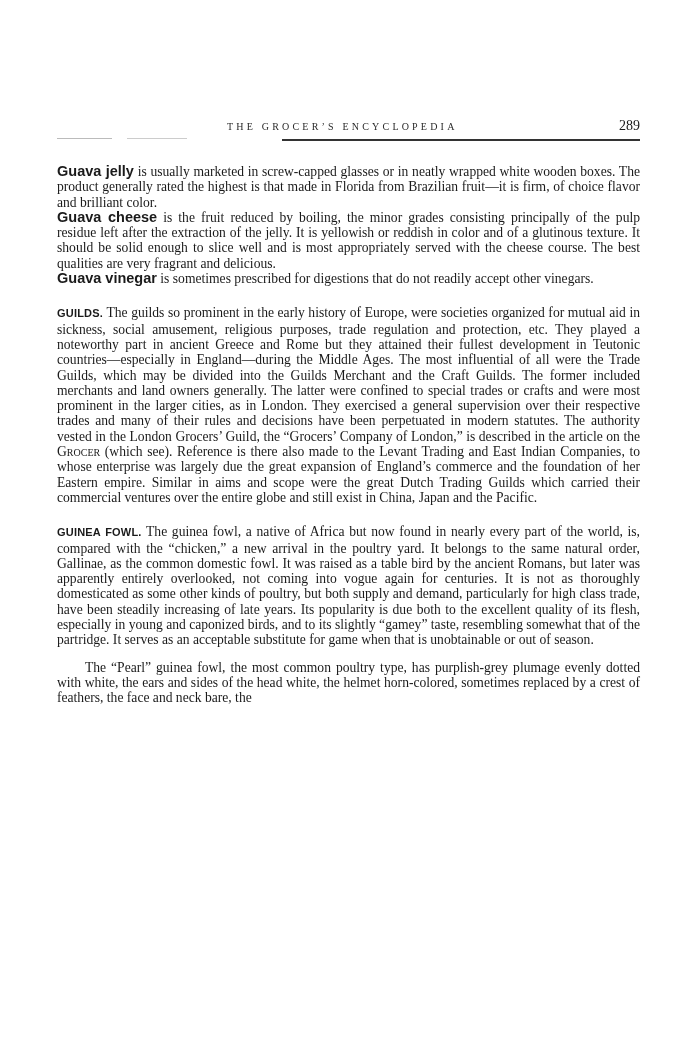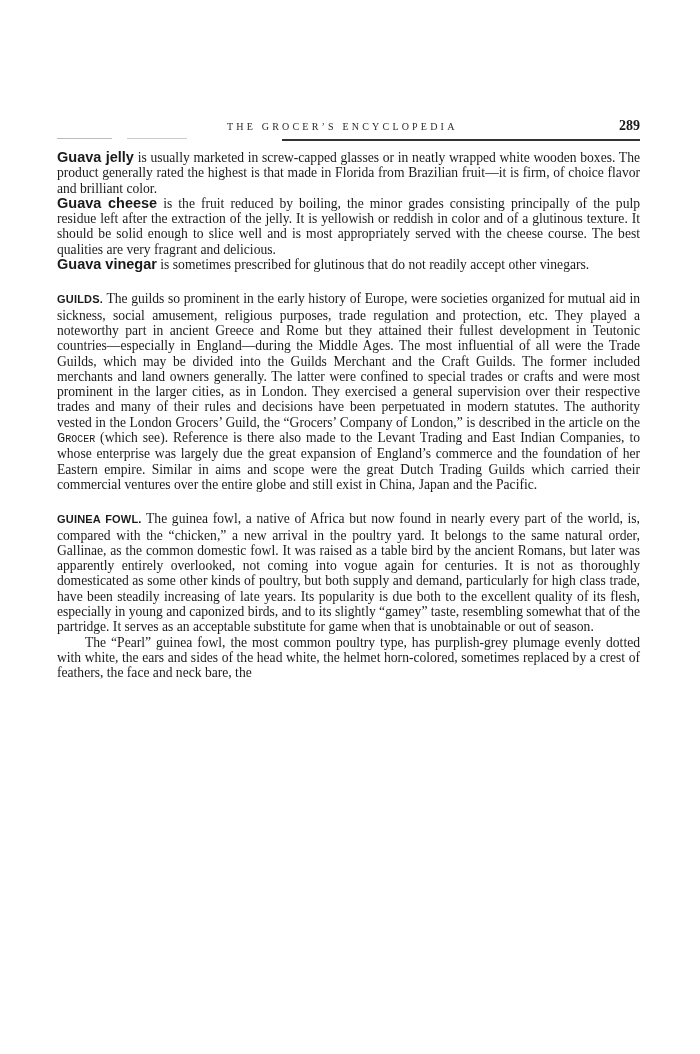--- a/index.html
+++ b/index.html
@@ -32,21 +32,21 @@
       font-family: Liberation Serif, serif;
       font-size: 10px;
       letter-spacing: 3.2px;
       color: #2a2a2a;
     }
     .page-number {
       position: absolute;
       right: 0;
       top: 0;
       font-family: "Liberation Serif", serif;
-      font-weight: bold;
+      font-weight: normal;
       font-size: 14px;
       color: #1a1a1a;
     }
     .head-rule {
       position: absolute;
       top: 20px;
       height: 1px;
       background: #444;
     }
     .head-rule.left { left: 0; width: 55px; background: #bbb; }
@@ -54,39 +54,38 @@
     .head-rule.main { left: 225px; right: 0; top: 21px; height: 1.5px; background: #333; }
 
     .entry {
       font-family: "Liberation Serif", serif;
       font-size: 13.6px;
       line-height: 15.3px;
       text-align: justify;
       margin: 0;
     }
     .sub-entry { }
-    .sub-entry:first-of-type { margin-top: 10px; }
+    .sub-entry:first-of-type { margin-top: 24px; }
     .major-entry { margin-top: 19px; }
     .term {
       font-family: "Liberation Sans", sans-serif;
       font-weight: bold;
       font-size: 14.5px;
     }
     .major-term {
       font-family: Liberation Sans, sans-serif;
       font-weight: bold;
       font-size: 11px;
       letter-spacing: 0.2px;
     }
     .small-caps {
       font-variant: small-caps;
-      font-family: Liberation Mono, monospace;
     }
     .italic { }
-    .indent { text-indent: 28px; }
+    .indent { text-indent: 28px; margin-top: 12px; }
   </style>
 </head>
 <body>
 
 <div class="page">
 
   <div class="running-head">
     <div class="head-rule left"></div>
     <div class="head-rule mid"></div>
     <span class="running-title">THE GROCER’S ENCYCLOPEDIA</span>
@@ -98,21 +97,21 @@
     <span class="term">Guava jelly</span><span> is usually marketed in screw-capped glasses or in neatly wrapped white wooden boxes.  The product generally rated the highest is that made in Florida from Brazilian fruit—it is firm, of choice flavor and brilliant color.</span>
   </p>
 
   <p class="entry sub-entry">
     <span class="term">Guava cheese</span><span> is the fruit reduced by boiling, the minor grades consisting principally of the pulp residue left after the extraction of the jelly.  It is yellowish or reddish in color and of a glutinous texture.  It should be solid enough to slice well and is most appropriately served with the cheese course.  The best qualities are very fragrant and delicious.</span>
   </p>
 
 
 
   <p class="entry sub-entry">
-    <span class="term">Guava vinegar</span><span> is sometimes prescribed for glutinous that do not readily accept other vinegars.</span>
+    <span class="term">Guava vinegar</span><span> is sometimes prescribed for digestions that do not readily accept other vinegars.</span>
   </p>
 
   <p class="entry major-entry">
     <span class="major-term">GUILDS.</span><span>  The guilds so prominent in the early history of Europe, were societies organized for mutual aid in sickness, social amusement, religious purposes, trade regulation and protection, etc.  They played a noteworthy part in ancient Greece and Rome but they attained their fullest development in Teutonic countries—especially in England—during the Middle Ages.  The most influential of all were the Trade Guilds, which may be divided into the Guilds Merchant and the Craft Guilds. The former included merchants and land owners generally.  The latter were confined to special trades or crafts and were most prominent in the larger cities, as in London.  They exercised a general supervision over their respective trades and many of their rules and decisions have been perpetuated in modern statutes.  The authority vested in the London Grocers’ Guild, the “Grocers’ Company of London,” is described in the article on the </span><span class="small-caps">Grocer</span><span> (which see).  Reference is there also made to the Levant Trading and East Indian Companies, to whose enterprise was largely due the great expansion of England’s commerce and the foundation of her Eastern empire.  Similar in aims and scope were the great Dutch Trading Guilds which carried their commercial ventures over the entire globe and still exist in China, Japan and the Pacific.</span>
   </p>
 
   <p class="entry major-entry">
     <span class="major-term">GUINEA FOWL.</span><span>  The guinea fowl, a native of Africa but now found in nearly every part of the world, is, compared with the “chicken,” a new arrival in the poultry yard. It belongs to the same natural order, </span><span class="italic">Gallinae,</span><span> as the common domestic fowl.  It was raised as a table bird by the ancient Romans, but later was apparently entirely overlooked, not coming into vogue again for centuries.  It is not as thoroughly domesticated as some other kinds of poultry, but both supply and demand, particularly for high class trade, have been steadily increasing of late years.  Its popularity is due both to the excellent quality of its flesh, especially in young and caponized birds, and to its slightly “gamey” taste, resembling somewhat that of the partridge.  It serves as an acceptable substitute for game when that is unobtainable or out of season.</span>
   </p>
   <p class="entry indent">

